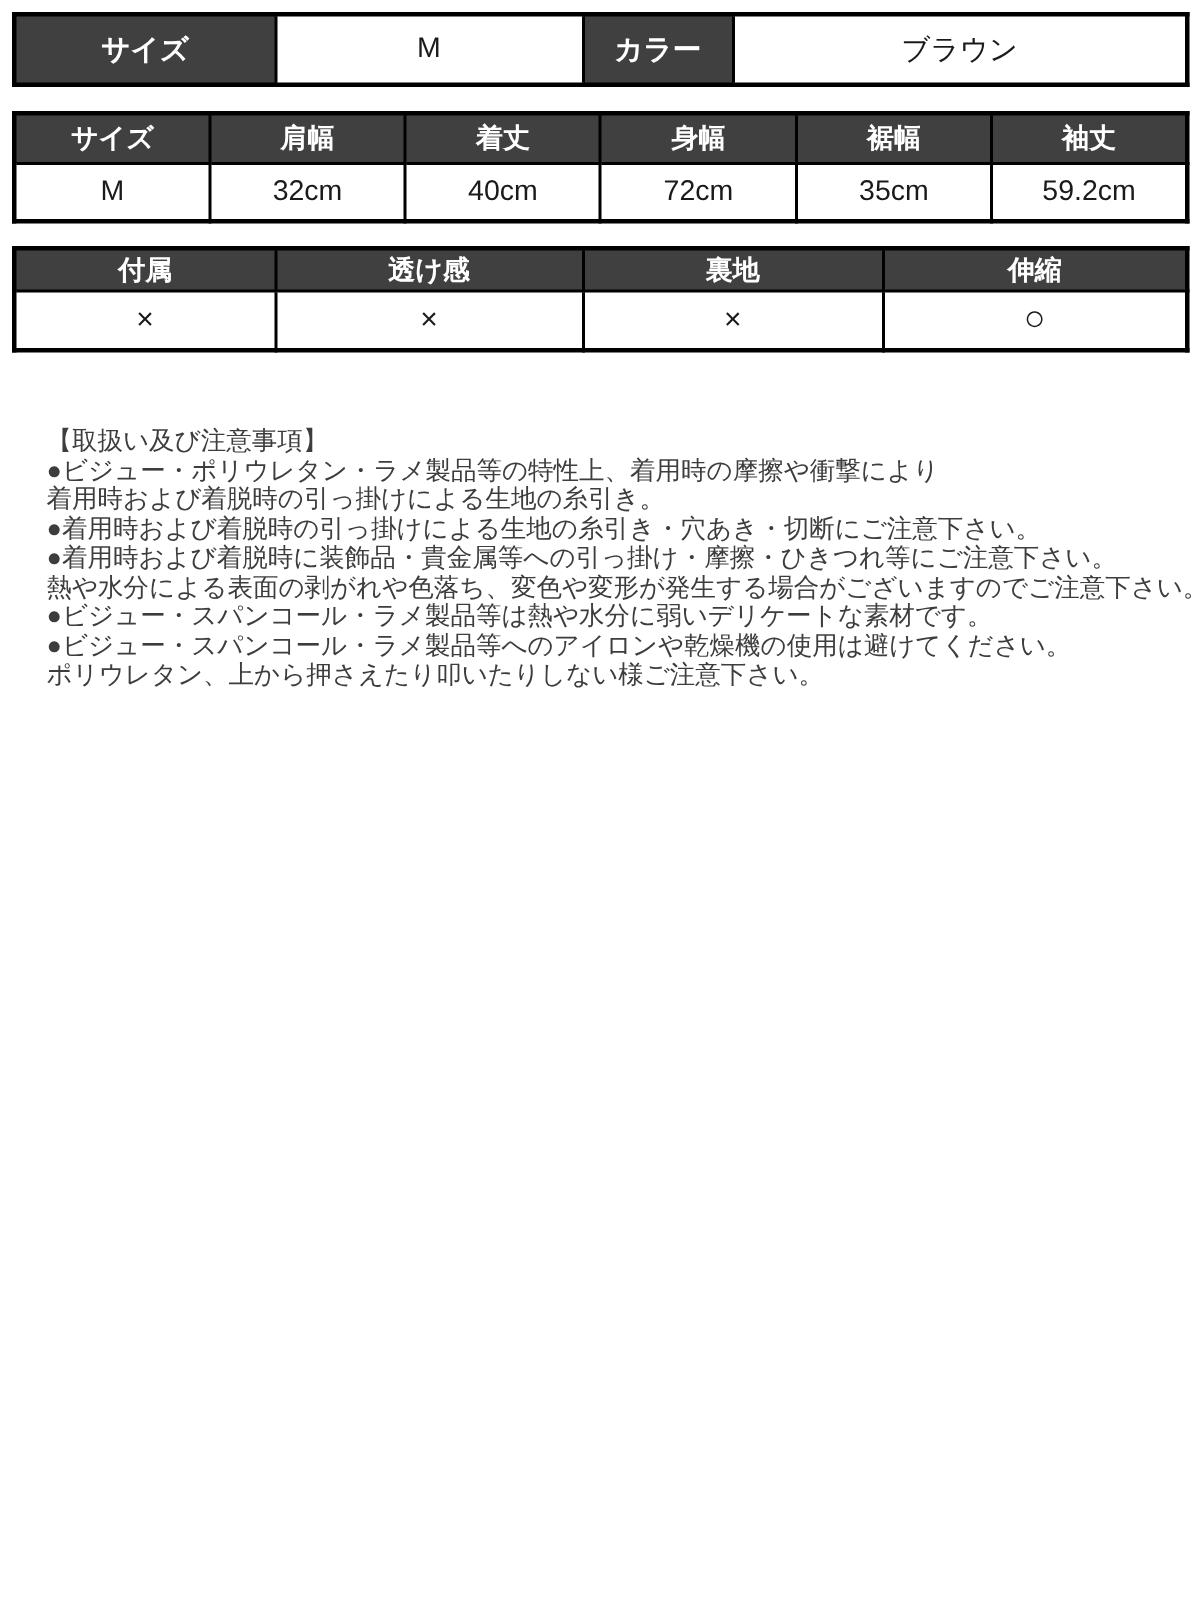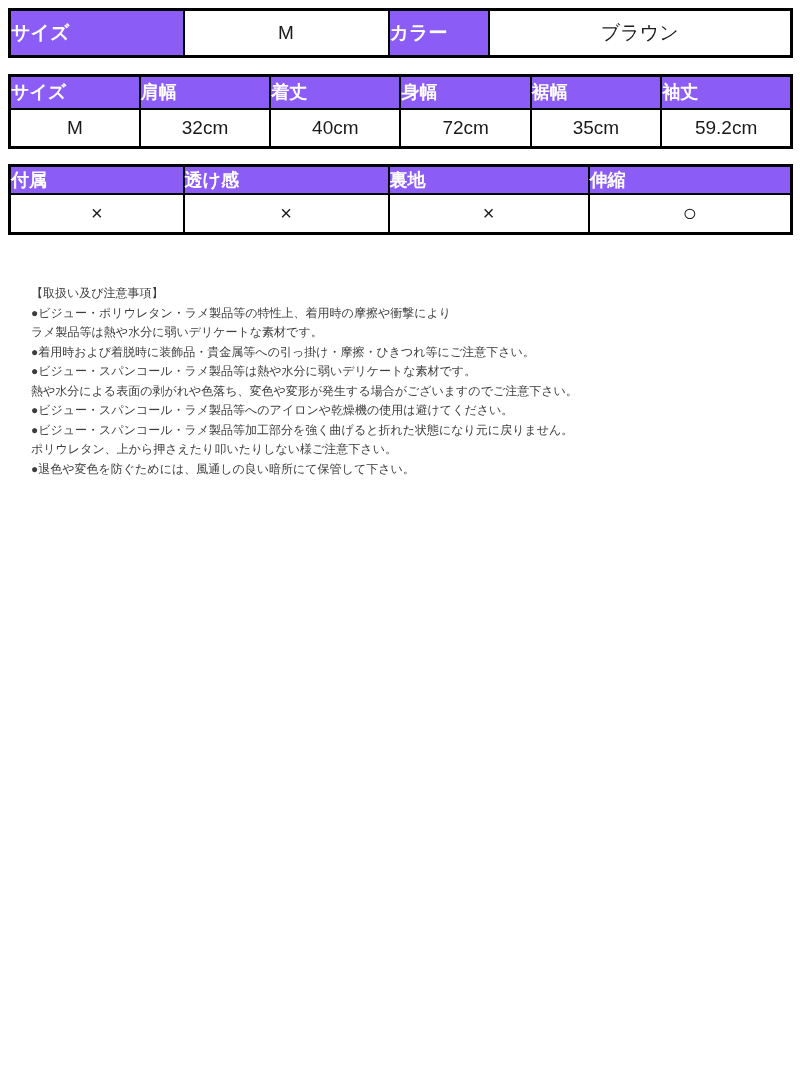--- a/index.html
+++ b/index.html
@@ -17,24 +17,24 @@
     padding: 8px 7px 0 8px;
     overflow: hidden;
   }
   table.spec {
     border-collapse: collapse;
     table-layout: fixed;
     width: 785px;
     border: 3px solid #000000;
   }
   table.spec th {
-    background: #8b5cf6;
+    background: #404040;
     color: #ffffff;
     font-weight: bold;
-    text-align: left;
+    text-align: center;
     vertical-align: middle;
     border: 2px solid #000000;
     padding: 0;
   }
   table.spec td {
     background: #ffffff;
     color: #1a1a1a;
     font-weight: normal;
     text-align: center;
     vertical-align: middle;
@@ -57,21 +57,21 @@
   .t2 th, .t3 th { font-size: 18px; }
   .t2 td, .t3 td { font-size: 19px; border-width: 1px; }
   .t3 td.mark { font-size: 20px; }
   .t3 td.mark-circle { font-size: 24px; }
   
   .notice {
     margin-top: 49px;
     margin-left: 23px;
     margin-right: 10px;
     color: #3d3d3d;
-    font-size: 12px;
+    font-size: 17px;
     line-height: 19.5px;
   }
   .notice .line { white-space: nowrap; }
 </style>
 </head>
 <body>
 
 <div class="page">
 
   <table class="spec t1">
@@ -131,23 +131,22 @@
       <td class="mark">×</td>
       <td class="mark">×</td>
       <td class="mark mark-circle">○</td>
     </tr>
   </tbody>
     </table>
 
   <div class="notice">
     <div class="line">【取扱い及び注意事項】</div>
     <div class="line">●ビジュー・ポリウレタン・ラメ製品等の特性上、着用時の摩擦や衝撃により</div>
-    <div class="line">ラメ製品等は熱や水分に弱いデリケートな素材です。</div>
+    <div class="line">着用時および着脱時の引っ掛けによる生地の糸引き。</div>
+    <div class="line">●着用時および着脱時の引っ掛けによる生地の糸引き・穴あき・切断にご注意下さい。</div>
     <div class="line">●着用時および着脱時に装飾品・貴金属等への引っ掛け・摩擦・ひきつれ等にご注意下さい。</div>
+    <div class="line">熱や水分による表面の剥がれや色落ち、変色や変形が発生する場合がございますのでご注意下さい。</div>
     <div class="line">●ビジュー・スパンコール・ラメ製品等は熱や水分に弱いデリケートな素材です。</div>
-    <div class="line">熱や水分による表面の剥がれや色落ち、変色や変形が発生する場合がございますのでご注意下さい。</div>
     <div class="line">●ビジュー・スパンコール・ラメ製品等へのアイロンや乾燥機の使用は避けてください。</div>
-    <div class="line">●ビジュー・スパンコール・ラメ製品等加工部分を強く曲げると折れた状態になり元に戻りません。</div>
     <div class="line">ポリウレタン、上から押さえたり叩いたりしない様ご注意下さい。</div>
-    <div class="line">●退色や変色を防ぐためには、風通しの良い暗所にて保管して下さい。</div>
   </div>
 
 </div>
 
 </body></html>

